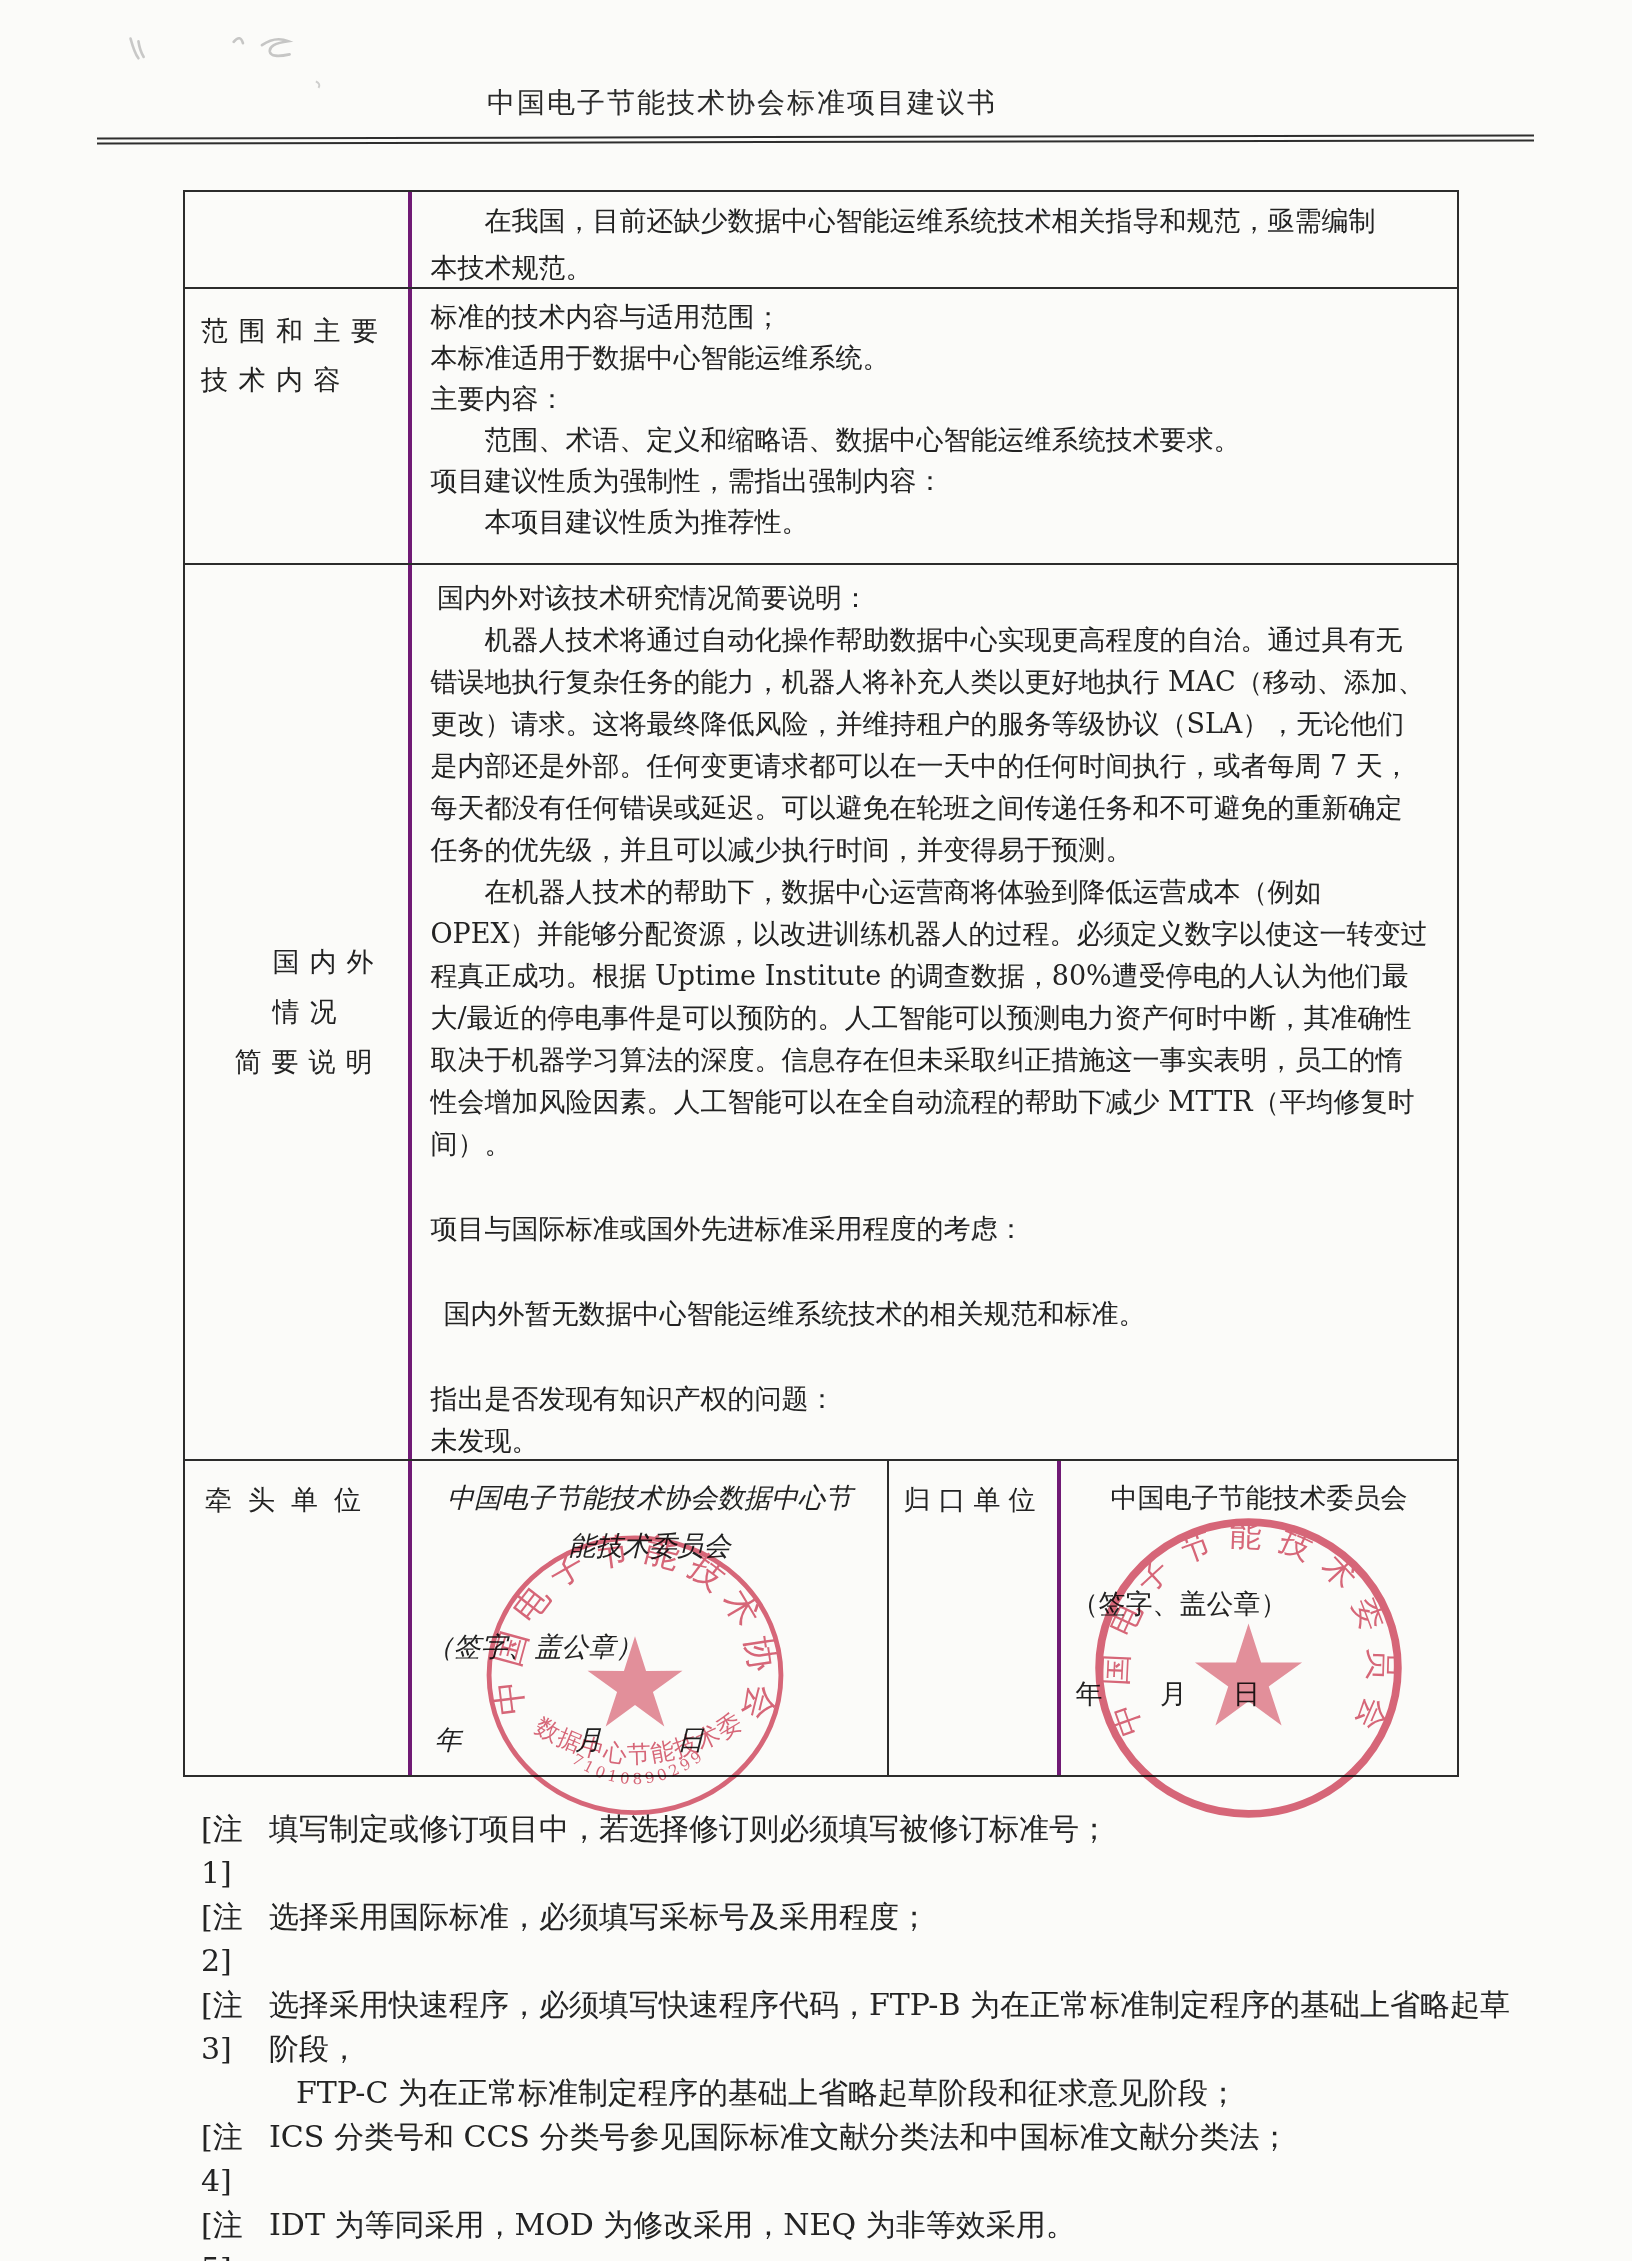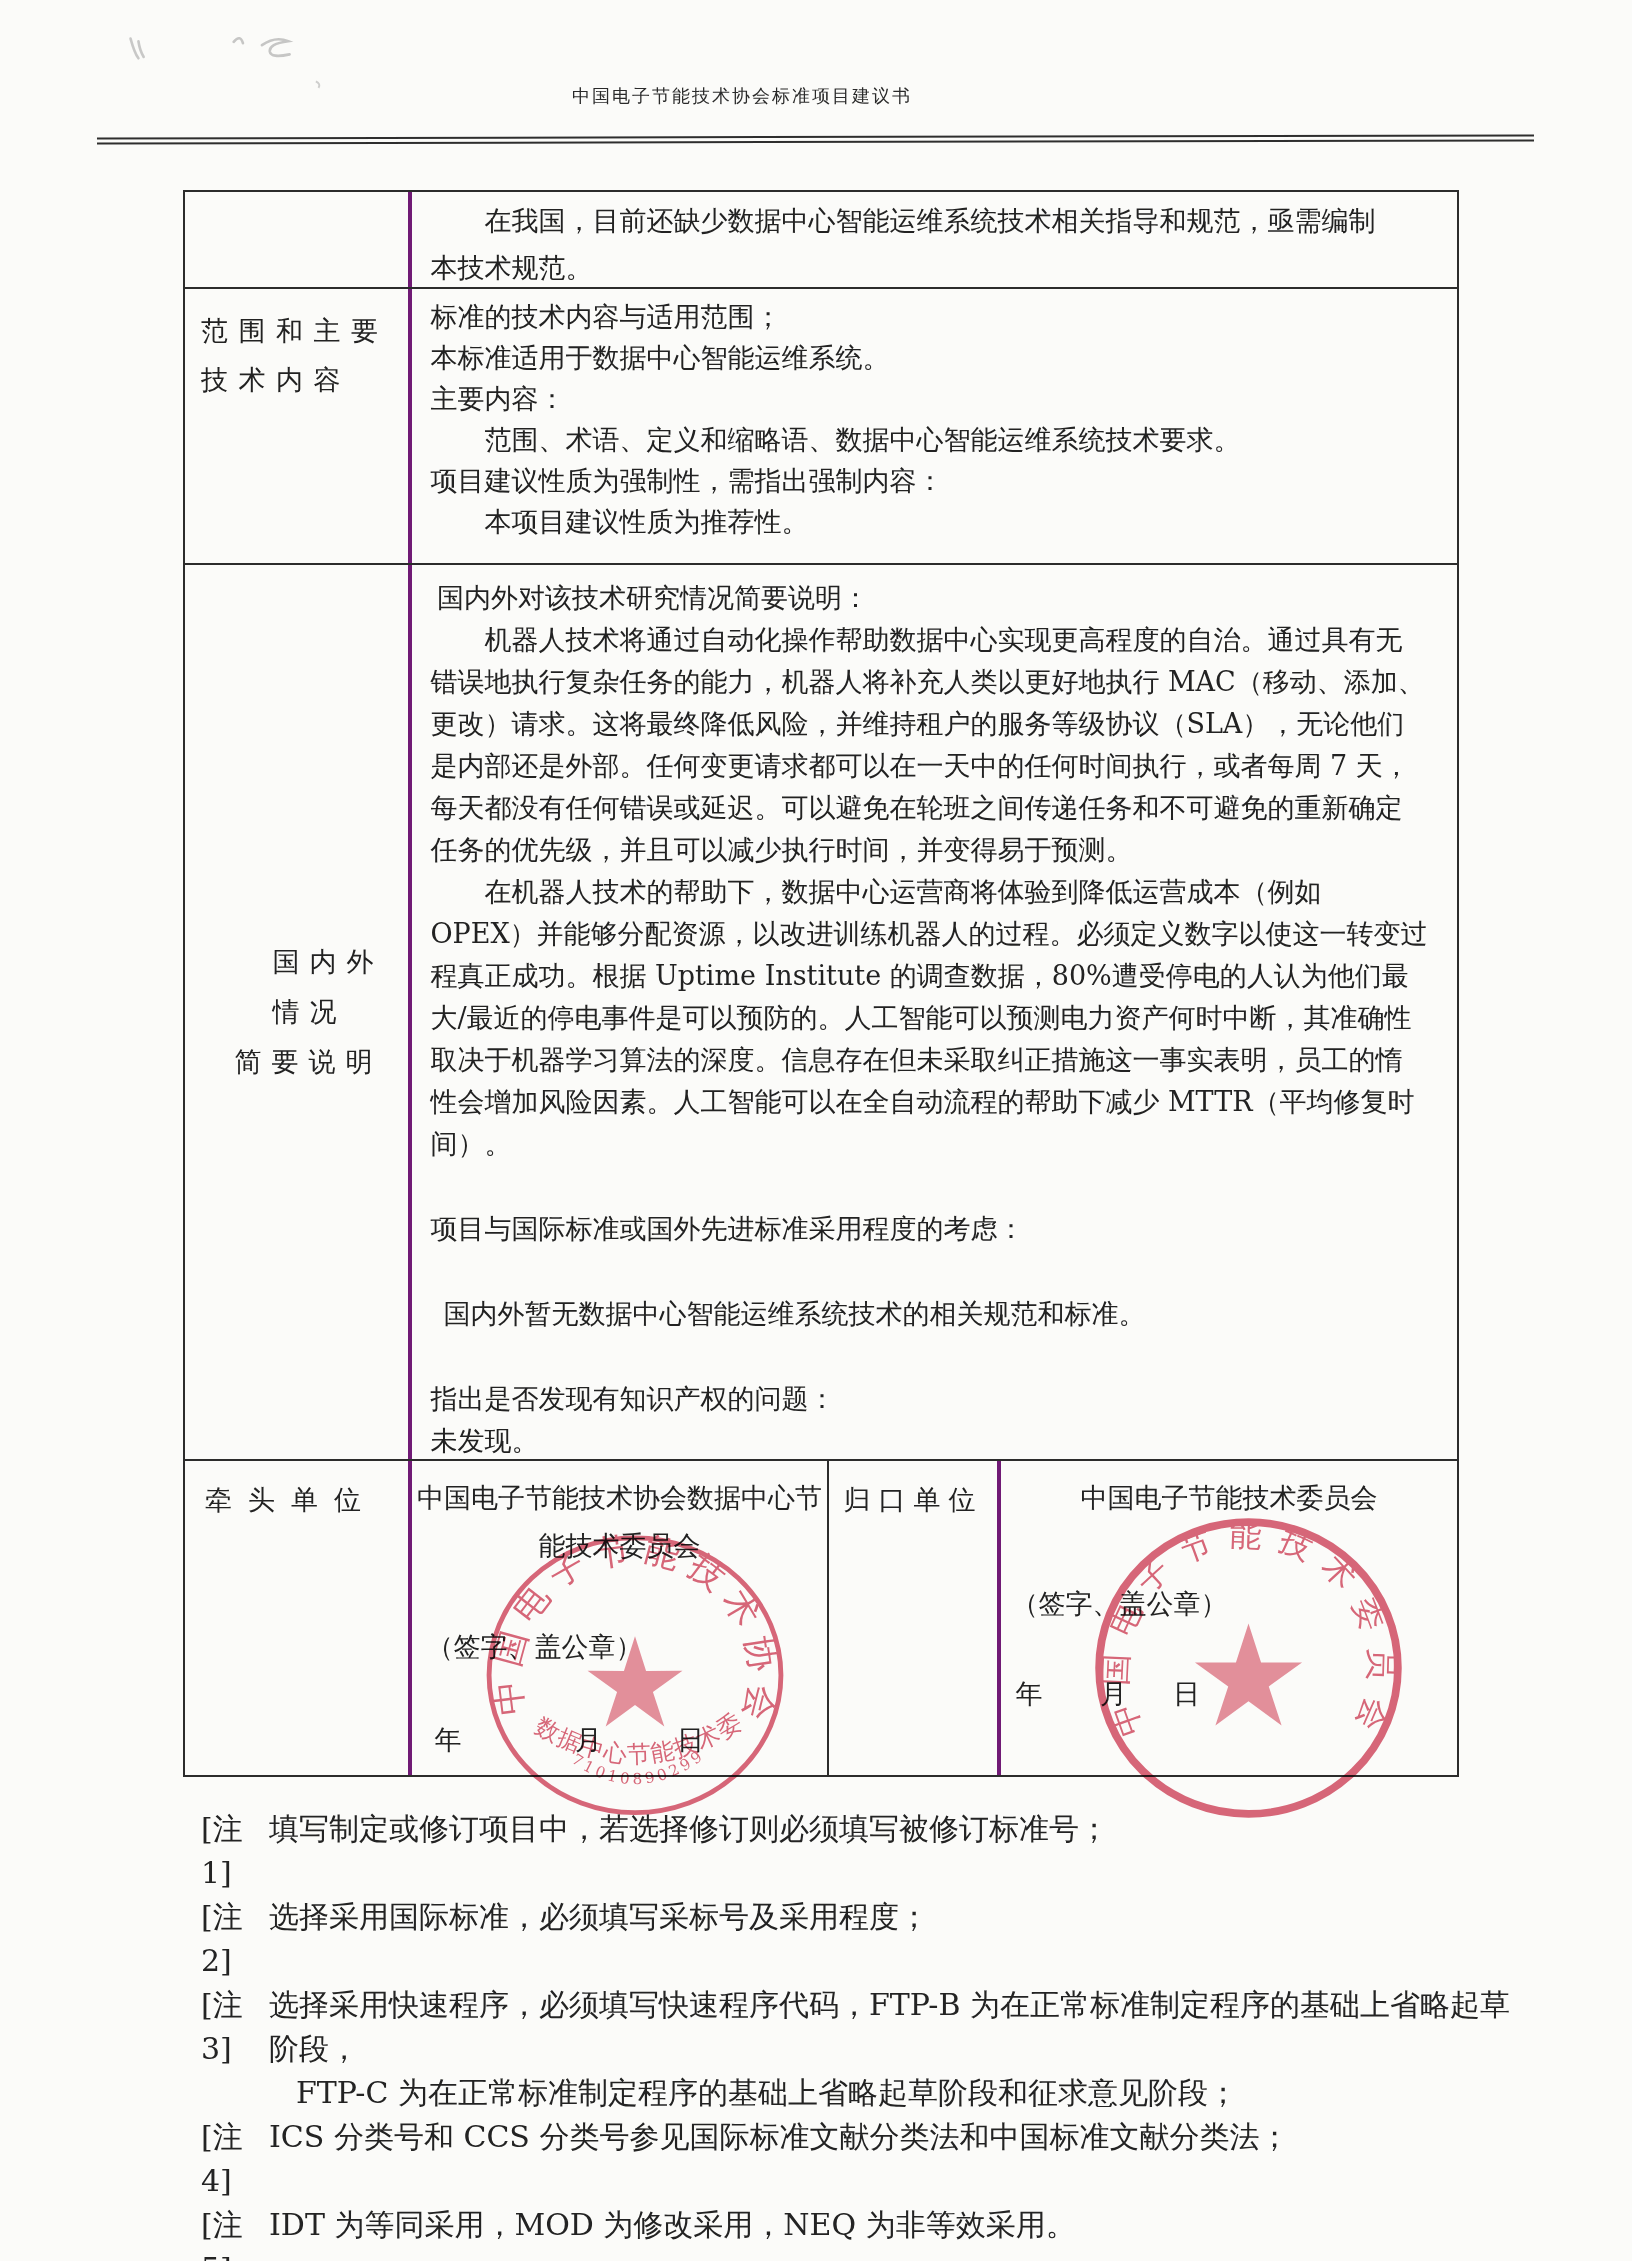--- a/index.html
+++ b/index.html
@@ -8,21 +8,21 @@
     width:1632px; height:2261px; position:relative;
     font-family:"DejaVu Serif","Liberation Serif",serif;
     color:#1f1f1f;
     -webkit-font-smoothing:antialiased;
   }
   .page { position:absolute; inset:0; background:#fbfbf9; overflow:hidden; }
 
   
   .header-title {
     position:absolute; top:84px; left:0; width:1468px;
-    text-align:center; font-size:18px; letter-spacing:2px; color:#2a2a2a;padding-left:16px;
+    text-align:center; font-size:28px; letter-spacing:2px; color:#2a2a2a;padding-left:16px;
   }
   .header-rule {
     position:absolute; top:136px; left:97px; width:1437px; height:6.6px;
     border-top:2.6px solid #2e2e2e; border-bottom:2px solid #2e2e2e;
     transform:rotate(-0.12deg);
   }
 
   
   .smudge { position:absolute; left:99px; top:12px; opacity:.55; }
 
@@ -130,21 +130,21 @@
         <div class="gap-top p-small-indent">国内外暂无数据中心智能运维系统技术的相关规范和标准。</div>
         <div class="gap-top">指出是否发现有知识产权的问题：</div>
         <div>未发现。</div>
       </div>
     </div>
 
     <div class="tr">
       <div class="td-label r4-label">
         <span>牵头单位</span>
       </div>
-      <div class="r4-cell" style="width:417px; flex:none; border-right:2px solid #2c2c2c;">
+      <div class="r4-cell" style="width:477px; flex:none; border-right:2px solid #2c2c2c;font-style:italic;">
         <div class="org-line" style="top:16px;">中国电子节能技术协会数据中心节</div>
         <div class="org-line" style="top:64px;">能技术委员会</div>
         <div class="sign-note" style="left:14.5px; top:165px;">（签字、盖公章）</div>
         <span class="date-char" style="left:22.4px; top:258px;">年</span>
         <span class="date-char" style="left:163px; top:258px;">月</span>
         <span class="date-char" style="left:265px; top:258px;">日</span>
       </div>
       <div class="td-label r4-label-narrow" style="width:172px;">
         <span>归口单位</span>
       </div>

